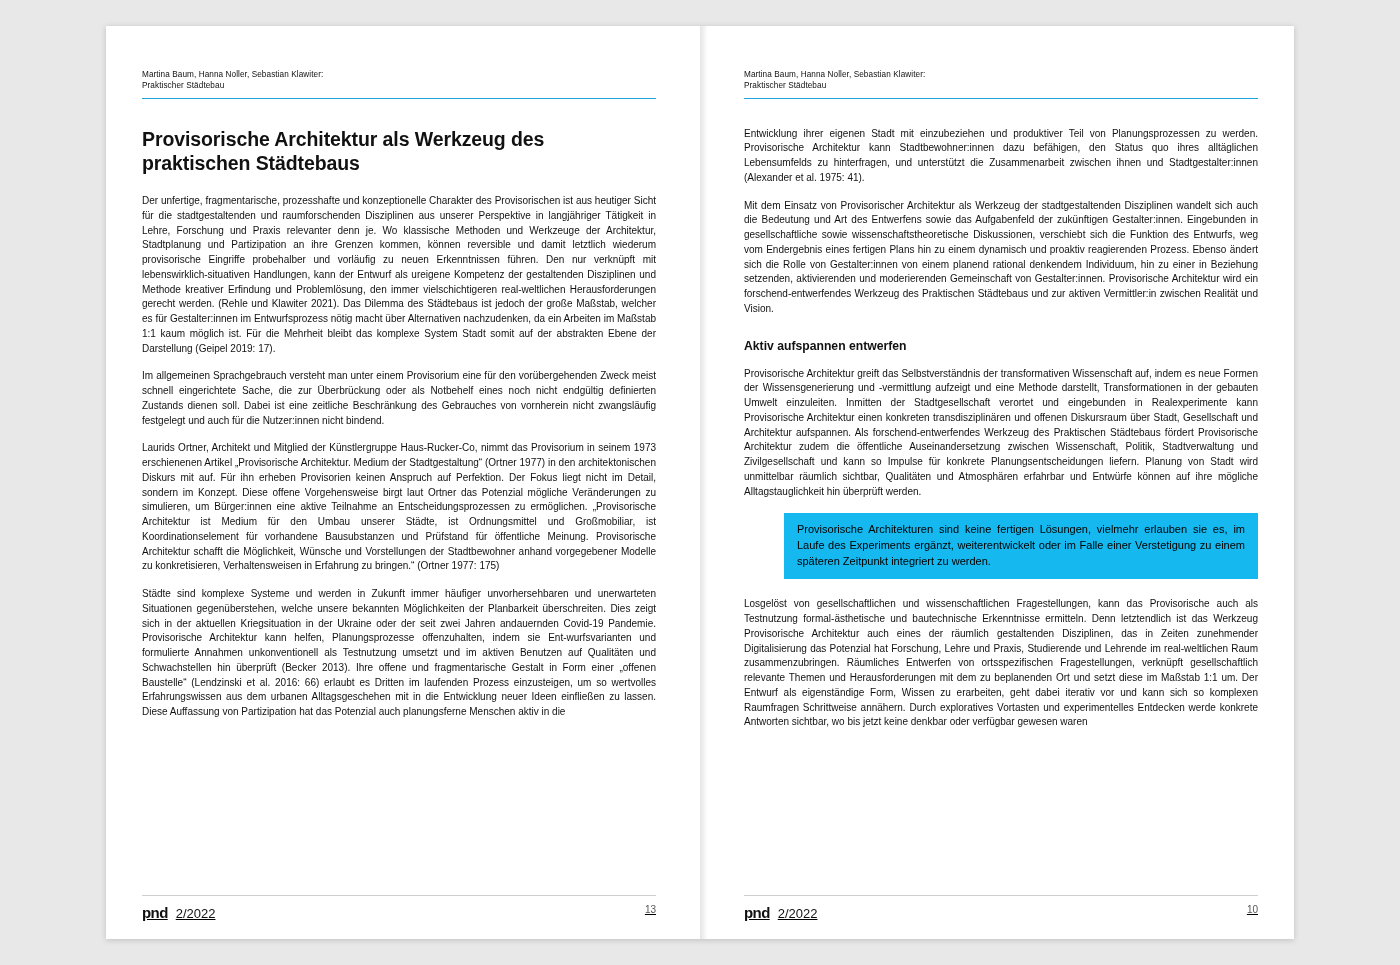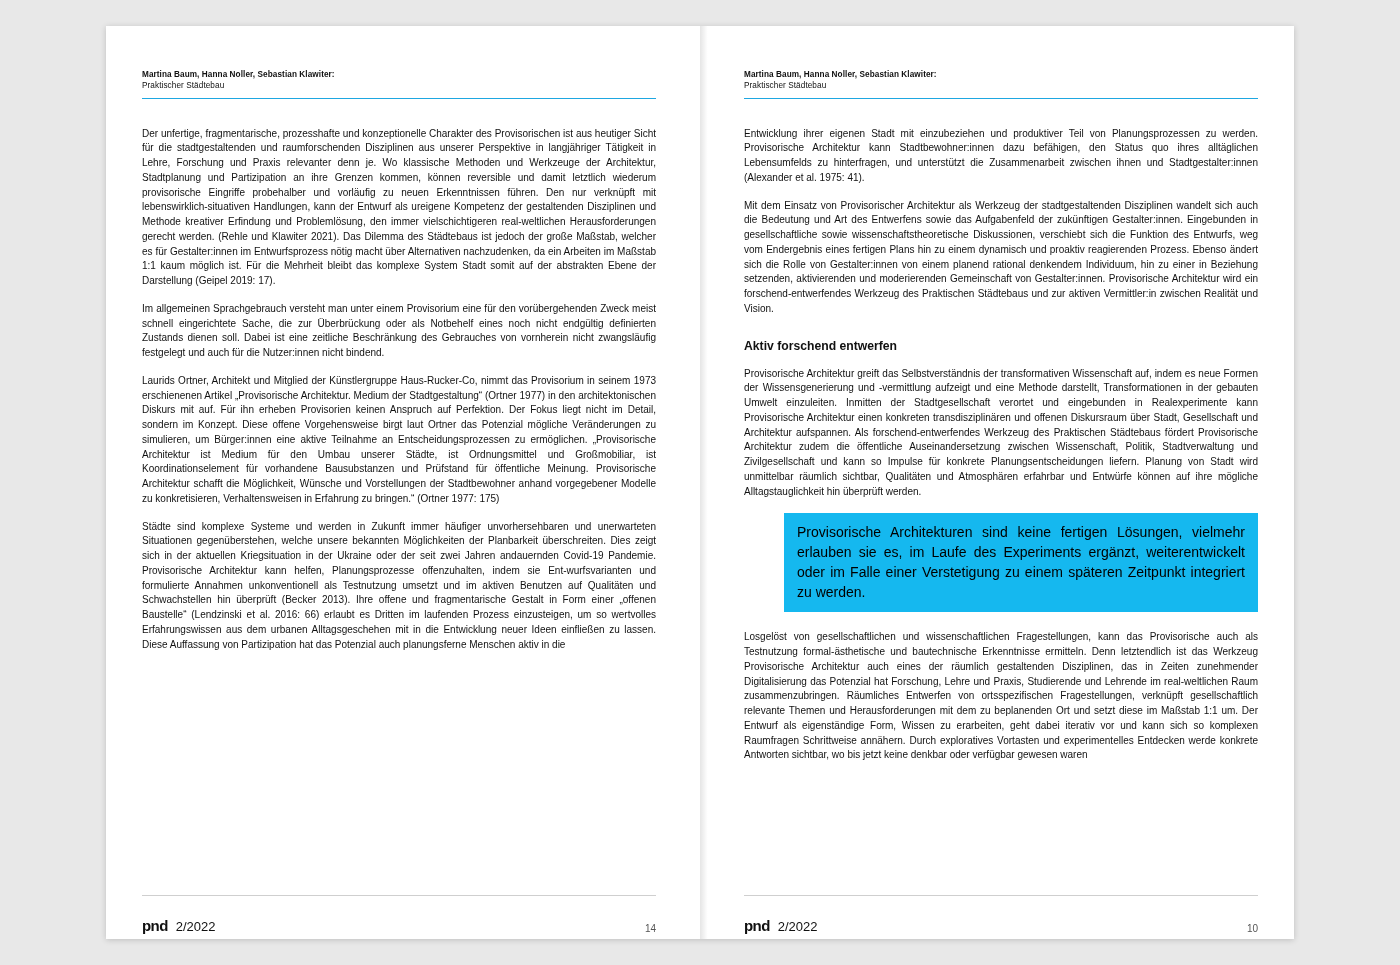--- a/index.html
+++ b/index.html
@@ -43,21 +43,21 @@
   }
 
   
   .runhead {
     font-size: 8.2px;
     line-height: 1.32;
     color: #111;
     letter-spacing: 0.01em;
     padding-bottom: 6px;
   }
-  .runhead .authors { font-weight: 700; }
+  .runhead .authors { font-weight: 400; }
   .runhead .title { font-weight: 400; }
   .rule {
     border: 0;
     border-top: 1px solid #1ea7e1;
     margin: 0 0 28px 0;
     height: 0;
   }
 
   h1.article-title {
     font-size: 19.5px;
@@ -83,21 +83,21 @@
     margin: 0 0 13px 0;
     text-align: justify;
     text-justify: inter-word;
     hyphens: manual;
   }
   p.body:last-child { margin-bottom: 0; }
 
   .pull {
     background: #15b8ef;
     color: #000;
-    font-size: 14px;
+    font-size: 11px;
     line-height: 1.43;
     font-weight: 400;
     padding: 9px 13px 10px 13px;
     margin: 14px 0 18px 40px;
     text-align: justify;
   }
 
   
   .footer {
     position: absolute;
@@ -110,25 +110,26 @@
     position: absolute;
     top: 0;
     height: 1px;
     background: #cfcfcf;
   }
   .page.left  .footer .fline { left: 36px; right: 44px; }
   .page.right .footer .fline { left: 44px; right: 36px; }
 
   .footer-inner {
     position: absolute;
-    top: 22px;
+    top: 9px;
     display: flex;
-    align-items: flex-end;
+    align-items: flex-start;
     justify-content: space-between;
     width: 100%;
+    text-decoration: underline;
   }
   .page.left  .footer-inner { padding: 0 44px 0 36px; box-sizing: border-box; }
   .page.right .footer-inner { padding: 0 36px 0 44px; box-sizing: border-box; }
 
   .brand {
     display: flex;
     align-items: baseline;
     gap: 8px;
   }
   .brand .logo {
@@ -151,49 +152,50 @@
 
 <div class="spread">
 
   <div class="page left">
     <div class="runhead">
       <div class="authors">Martina Baum, Hanna Noller, Sebastian Klawiter:</div>
       <div class="title">Praktischer Städtebau</div>
     </div>
     <hr class="rule">
 
+    <h1 class="article-title">Provisorische Architektur als Werkzeug des praktischen Städtebaus</h1>
 
     <p class="body">Der unfertige, fragmentarische, prozesshafte und konzeptionelle Charakter des Provisorischen ist aus heutiger Sicht für die stadtgestaltenden und raumforschenden Disziplinen aus unserer Perspektive in langjähriger Tätigkeit in Lehre, Forschung und Praxis relevanter denn je. Wo klassische Methoden und Werkzeuge der Architektur, Stadtplanung und Partizipation an ihre Grenzen kommen, können reversible und damit letztlich wiederum provisorische Eingriffe probehalber und vorläufig zu neuen Erkenntnissen führen. Den nur verknüpft mit lebenswirklich-situativen Handlungen, kann der Entwurf als ureigene Kompetenz der gestaltenden Disziplinen und Methode kreativer Erfindung und Problemlösung, den immer vielschichtigeren real-weltlichen Herausforderungen gerecht werden. (Rehle und Klawiter 2021). Das Dilemma des Städtebaus ist jedoch der große Maßstab, welcher es für Gestalter:innen im Entwurfsprozess nötig macht über Alternativen nachzudenken, da ein Arbeiten im Maßstab 1:1 kaum möglich ist. Für die Mehrheit bleibt das komplexe System Stadt somit auf der abstrakten Ebene der Darstellung (Geipel 2019: 17).</p>
     <p class="body">Im allgemeinen Sprachgebrauch versteht man unter einem Provisorium eine für den vorübergehenden Zweck meist schnell eingerichtete Sache, die zur Überbrückung oder als Notbehelf eines noch nicht endgültig definierten Zustands dienen soll. Dabei ist eine zeitliche Beschränkung des Gebrauches von vornherein nicht zwangsläufig festgelegt und auch für die Nutzer:innen nicht bindend.</p>
     <p class="body">Laurids Ortner, Architekt und Mitglied der Künstlergruppe Haus-Rucker-Co, nimmt das Provisorium in seinem 1973 erschienenen Artikel „Provisorische Architektur. Medium der Stadtgestaltung“ (Ortner 1977) in den architektonischen Diskurs mit auf. Für ihn erheben Provisorien keinen Anspruch auf Perfektion. Der Fokus liegt nicht im Detail, sondern im Konzept. Diese offene Vorgehensweise birgt laut Ortner das Potenzial mögliche Veränderungen zu simulieren, um Bürger:innen eine aktive Teilnahme an Entscheidungsprozessen zu ermöglichen. „Provisorische Architektur ist Medium für den Umbau unserer Städte, ist Ordnungsmittel und Großmobiliar, ist Koordinationselement für vorhandene Bausubstanzen und Prüfstand für öffentliche Meinung. Provisorische Architektur schafft die Möglichkeit, Wünsche und Vorstellungen der Stadtbewohner anhand vorgegebener Modelle zu konkretisieren, Verhaltensweisen in Erfahrung zu bringen.“ (Ortner 1977: 175)</p>
     <p class="body">Städte sind komplexe Systeme und werden in Zukunft immer häufiger unvorhersehbaren und unerwarteten Situationen gegenüberstehen, welche unsere bekannten Möglichkeiten der Planbarkeit überschreiten. Dies zeigt sich in der aktuellen Kriegsituation in der Ukraine oder der seit zwei Jahren andauernden Covid-19 Pandemie. Provisorische Architektur kann helfen, Planungsprozesse offenzuhalten, indem sie Ent-wurfsvarianten und formulierte Annahmen unkonventionell als Testnutzung umsetzt und im aktiven Benutzen auf Qualitäten und Schwachstellen hin überprüft (Becker 2013). Ihre offene und fragmentarische Gestalt in Form einer „offenen Baustelle“ (Lendzinski et al. 2016: 66) erlaubt es Dritten im laufenden Prozess einzusteigen, um so wertvolles Erfahrungswissen aus dem urbanen Alltagsgeschehen mit in die Entwicklung neuer Ideen einfließen zu lassen. Diese Auffassung von Partizipation hat das Potenzial auch planungsferne Menschen aktiv in die</p>
 
     <div class="footer">
       <div class="fline"></div>
       <div class="footer-inner">
         <div class="brand">
           <span class="logo">pnd</span>
           <span class="issue">2/2022</span>
         </div>
-        <div class="pagenum">14</div>
+        <div class="pagenum">13</div>
       </div>
     </div>
   </div>
 
   <div class="page right">
     <div class="runhead">
       <div class="authors">Martina Baum, Hanna Noller, Sebastian Klawiter:</div>
       <div class="title">Praktischer Städtebau</div>
     </div>
     <hr class="rule">
 
     <p class="body">Entwicklung ihrer eigenen Stadt mit einzubeziehen und produktiver Teil von Planungsprozessen zu werden. Provisorische Architektur kann Stadtbewohner:innen dazu befähigen, den Status quo ihres alltäglichen Lebensumfelds zu hinterfragen, und unterstützt die Zusammenarbeit zwischen ihnen und Stadtgestalter:innen (Alexander et al. 1975: 41).</p>
     <p class="body">Mit dem Einsatz von Provisorischer Architektur als Werkzeug der stadtgestaltenden Disziplinen wandelt sich auch die Bedeutung und Art des Entwerfens sowie das Aufgabenfeld der zukünftigen Gestalter:innen. Eingebunden in gesellschaftliche sowie wissenschaftstheoretische Diskussionen, verschiebt sich die Funktion des Entwurfs, weg vom Endergebnis eines fertigen Plans hin zu einem dynamisch und proaktiv reagierenden Prozess. Ebenso ändert sich die Rolle von Gestalter:innen von einem planend rational denkendem Individuum, hin zu einer in Beziehung setzenden, aktivierenden und moderierenden Gemeinschaft von Gestalter:innen. Provisorische Architektur wird ein forschend-entwerfendes Werkzeug des Praktischen Städtebaus und zur aktiven Vermittler:in zwischen Realität und Vision.</p>
 
-    <h2 class="sub">Aktiv forschend entwerfen</h2>
+    <h2 class="sub">Aktiv aufspannen entwerfen</h2>
 
     <p class="body">Provisorische Architektur greift das Selbstverständnis der transformativen Wissenschaft auf, indem es neue Formen der Wissensgenerierung und -vermittlung aufzeigt und eine Methode darstellt, Transformationen in der gebauten Umwelt einzuleiten. Inmitten der Stadtgesellschaft verortet und eingebunden in Realexperimente kann Provisorische Architektur einen konkreten transdisziplinären und offenen Diskursraum über Stadt, Gesellschaft und Architektur aufspannen. Als forschend-entwerfendes Werkzeug des Praktischen Städtebaus fördert Provisorische Architektur zudem die öffentliche Auseinandersetzung zwischen Wissenschaft, Politik, Stadtverwaltung und Zivilgesellschaft und kann so Impulse für konkrete Planungsentscheidungen liefern. Planung von Stadt wird unmittelbar räumlich sichtbar, Qualitäten und Atmosphären erfahrbar und Entwürfe können auf ihre mögliche Alltagstauglichkeit hin überprüft werden.</p>
 
     <div class="pull">Provisorische Architekturen sind keine fertigen Lösungen, vielmehr erlauben sie es, im Laufe des Experiments ergänzt, weiterentwickelt oder im Falle einer Verstetigung zu einem späteren Zeitpunkt integriert zu werden.</div>
 
     <p class="body">Losgelöst von gesellschaftlichen und wissenschaftlichen Fragestellungen, kann das Provisorische auch als Testnutzung formal-ästhetische und bautechnische Erkenntnisse ermitteln. Denn letztendlich ist das Werkzeug Provisorische Architektur auch eines der räumlich gestaltenden Disziplinen, das in Zeiten zunehmender Digitalisierung das Potenzial hat Forschung, Lehre und Praxis, Studierende und Lehrende im real-weltlichen Raum zusammenzubringen. Räumliches Entwerfen von ortsspezifischen Fragestellungen, verknüpft gesellschaftlich relevante Themen und Herausforderungen mit dem zu beplanenden Ort und setzt diese im Maßstab 1:1 um. Der Entwurf als eigenständige Form, Wissen zu erarbeiten, geht dabei iterativ vor und kann sich so komplexen Raumfragen Schrittweise annähern. Durch exploratives Vortasten und experimentelles Entdecken werde konkrete Antworten sichtbar, wo bis jetzt keine denkbar oder verfügbar gewesen waren</p>
 
     <div class="footer">
       <div class="fline"></div>
       <div class="footer-inner">

